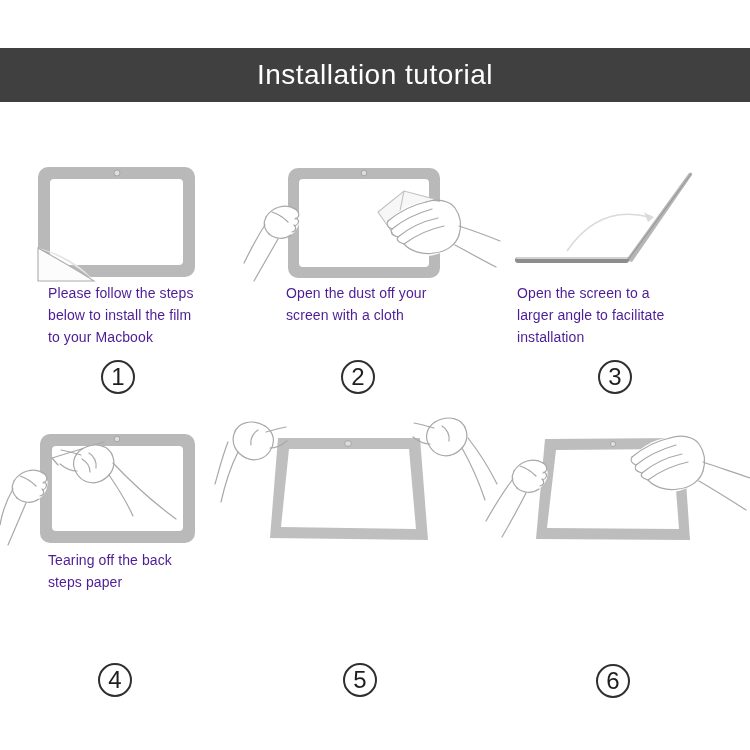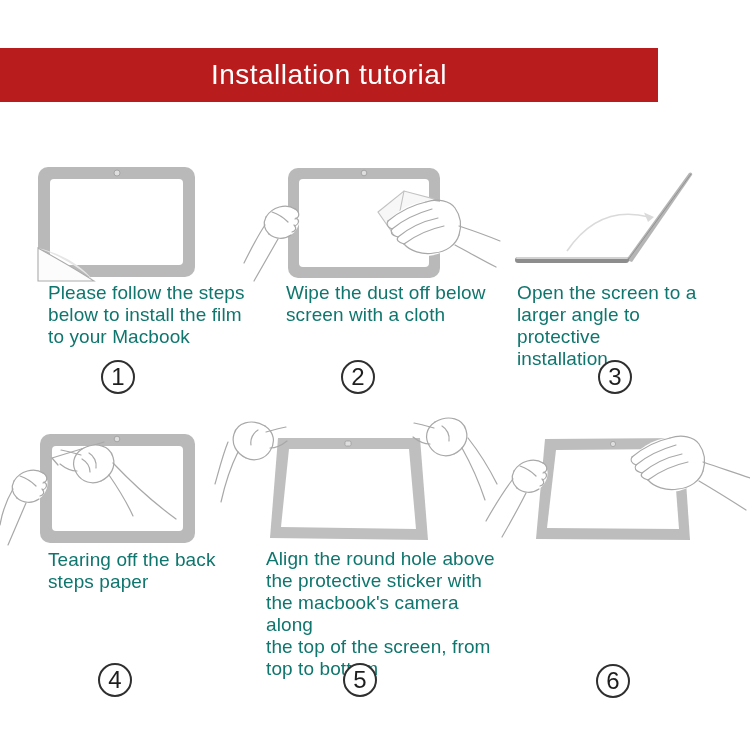--- a/index.html
+++ b/index.html
@@ -1,22 +1,22 @@
 <!DOCTYPE html>
 <html><head>
 <meta charset="utf-8">
 <style>
   html,body{margin:0;padding:0;background:#ffffff;}
   .canvas{position:relative;width:750px;height:750px;background:#ffffff;overflow:hidden;
           font-family:"Liberation Sans",sans-serif;}
-  .banner{position:absolute;left:0;top:48px;width:658px;height:54px;background:#b91c1c;
+  .banner{position:absolute;left:0;top:48px;width:750px;height:54px;background:#404040;
           display:flex;align-items:center;justify-content:center;}
   .banner span{color:#ffffff;font-size:28px;letter-spacing:0.5px;}
   .illus{position:absolute;overflow:visible;}
-  .caption{position:absolute;font-size:19px;line-height:22px;color:#0f766e;
+  .caption{position:absolute;font-size:14px;line-height:22px;color:#4c1d95;
            white-space:pre-line;letter-spacing:0.1px;}
   .badge{position:absolute;width:34px;height:34px;border:2px solid #2f2f2f;border-radius:50%;
          box-sizing:border-box;display:flex;align-items:center;justify-content:center;
          font-size:24px;color:#1e1e1e;background:#fff;}
   .ln{fill:none;stroke:#a8a8a8;stroke-width:1.2;stroke-linecap:round;stroke-linejoin:round;}
   .ln2{fill:none;stroke:#c2c2c2;stroke-width:1.1;stroke-linecap:round;}
 </style>
 </head>
 <body>
 
@@ -171,32 +171,27 @@
       <path class="ln" d="M50,7 C62,3 74,6 79,13 C84,20 86,30 83,40"></path>
       <path class="ln" d="M28,49 C34,56 46,60 58,58 C70,57 80,50 83,40"></path>
       <path class="ln" d="M83,31 C100,37 116,42 130,47"></path>
       <path class="ln" d="M79,50 C96,60 112,70 126,79"></path>
     </g>
   </svg>
 
   <div class="caption" style="left:48px;top:282px;width:200px">Please follow the steps
 below to install the film
 to your Macbook</div>
-  <div class="caption" style="left:286px;top:282px;width:200px">Wipe the dust off below
+  <div class="caption" style="left:286px;top:282px;width:200px">Open the dust off your
 screen with a cloth</div>
   <div class="caption" style="left:517px;top:282px;width:210px">Open the screen to a
-larger angle to protective
+larger angle to facilitate
 installation</div>
   <div class="caption" style="left:48px;top:549px;width:200px">Tearing off the back
 steps paper</div>
-  <div class="caption" style="left:266px;top:548px;width:230px">Align the round hole above
-the protective sticker with
-the macbook's camera along
-the top of the screen, from
-top to bottom</div>
 
   <div class="badge" style="left:101px;top:360px">
       <span>1</span>
     </div>
   <div class="badge" style="left:341px;top:360px">
       <span>2</span>
     </div>
   <div class="badge" style="left:598px;top:360px">
       <span>3</span>
     </div>

